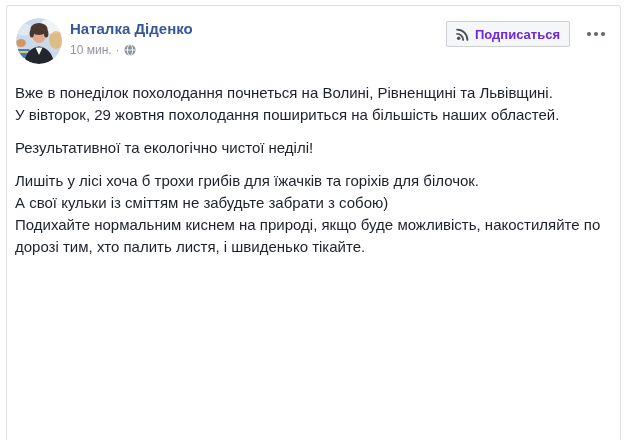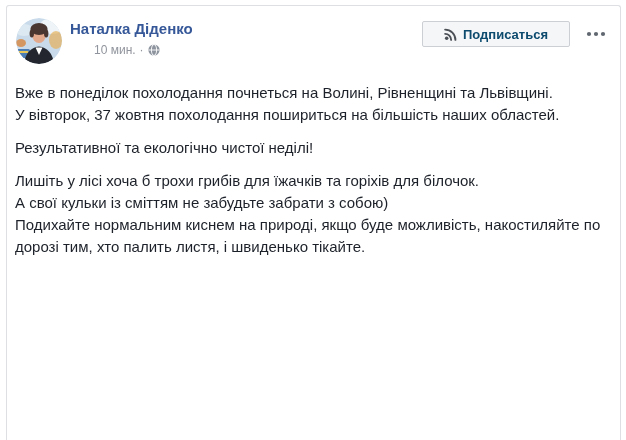--- a/index.html
+++ b/index.html
@@ -50,45 +50,44 @@
     text-decoration: none;
     cursor: pointer;
   }
   .meta-row {
     display: flex;
     align-items: center;
     margin-top: 3px;
     color: #90949c;
     font-size: 12px;
     line-height: 16px;
-    margin-left: 24px;
   }
   .meta-sep {
     margin: 0 4px;
     color: #90949c;
   }
   .globe-icon {
     display: inline-block;
     width: 12px;
     height: 12px;
   }
   .header-actions {
     display: flex;
     align-items: center;
     margin-top: 3px;
   }
   .follow-button {
     display: inline-flex;
     align-items: center;
     height: 26px;
-    padding: 0 21px;
+    padding: 0 9px;
     background: #f5f6f7;
     border: 1px solid #ccd0d5;
     border-radius: 2px;
-    color: #0c4a6e;
+    color: #6d28d9;
     font-family: "Liberation Sans", sans-serif;
     font-size: 13px;
     font-weight: bold;
     cursor: pointer;
   }
   .follow-button .follow-icon {
     margin-right: 6px;
     display: inline-block;
     width: 13px;
     height: 13px;
@@ -175,20 +174,20 @@
           <circle cx="10" cy="3" r="2.1" fill="#616770"></circle>
           <circle cx="17" cy="3" r="2.1" fill="#616770"></circle>
         </svg>
       </button>
     </div>
 
   </div>
 
   <div class="post-text">
     <p>Вже в понеділок похолодання почнеться на Волині, Рівненщині та Львівщині.
-У вівторок, 37 жовтня похолодання пошириться на більшість наших областей.</p>
+У вівторок, 29 жовтня похолодання пошириться на більшість наших областей.</p>
     <p>Результативної та екологічно чистої неділі!</p>
     <p>Лишіть у лісі хоча б трохи грибів для їжачків та горіхів для білочок.
 А свої кульки із сміттям не забудьте забрати з собою)
 Подихайте нормальним киснем на природі, якщо буде можливість, накостиляйте по дорозі тим, хто палить листя, і швиденько тікайте.</p>
   </div>
 
 </div>
 
 </body></html>

